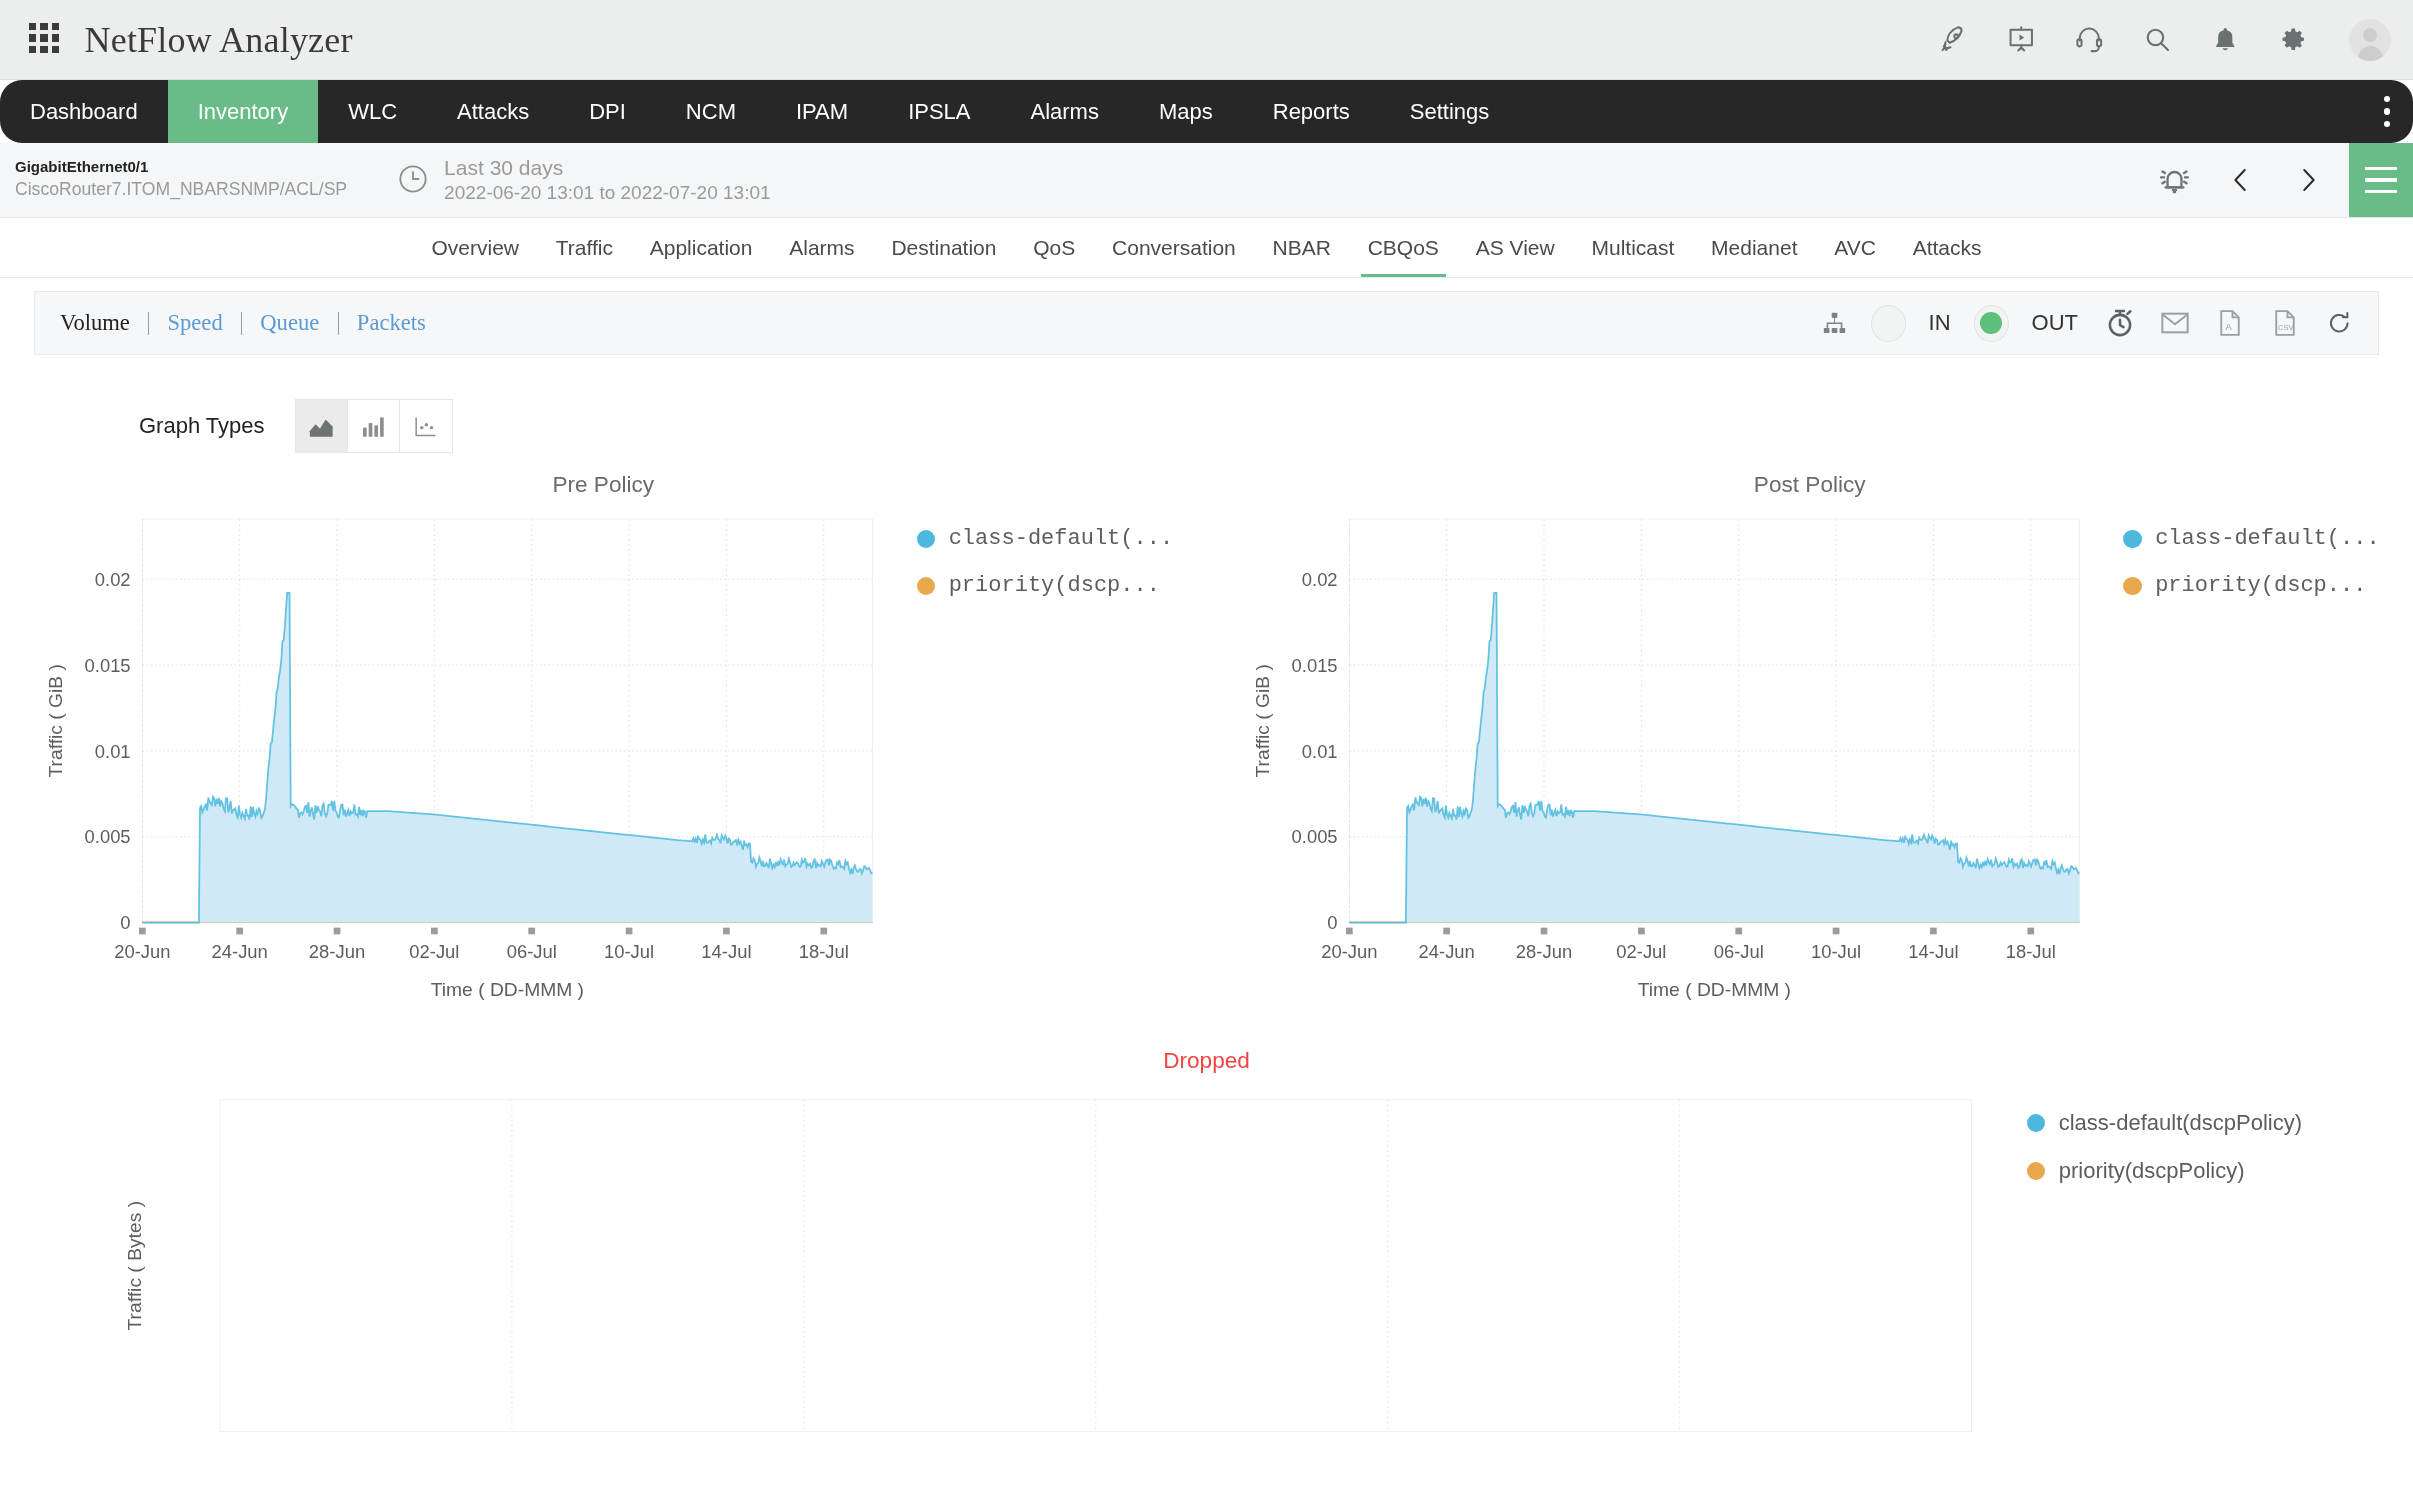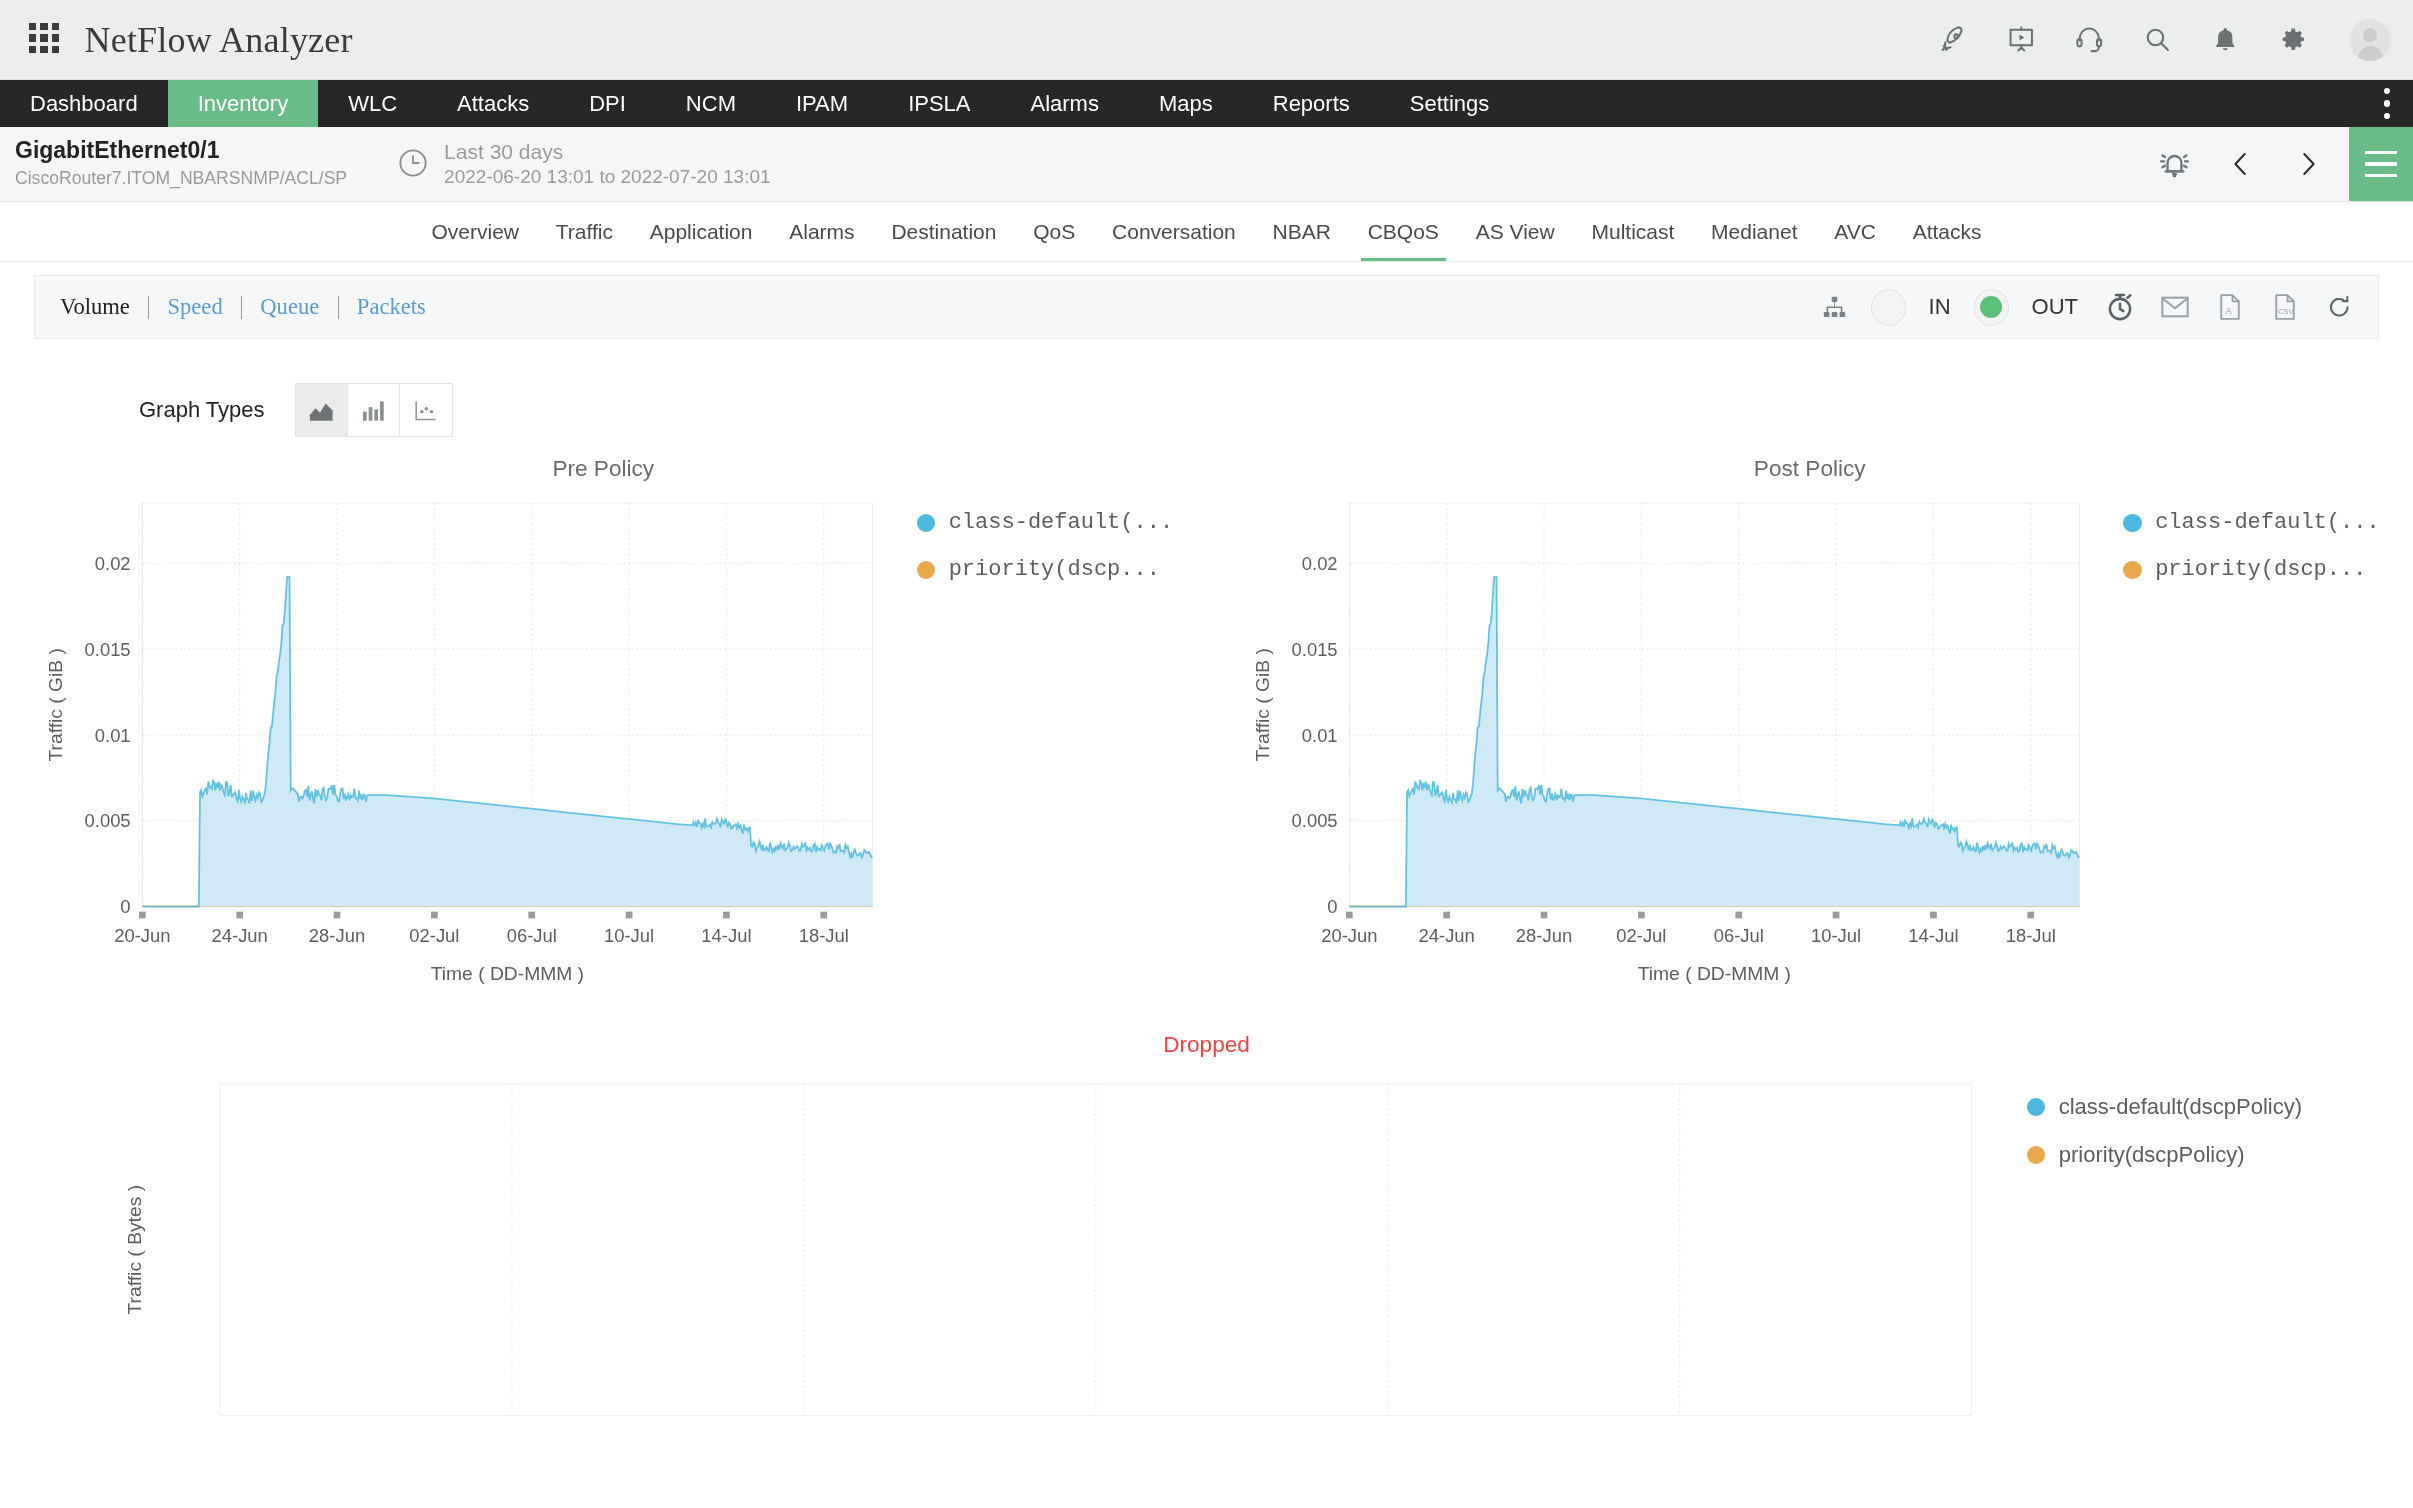--- a/index.html
+++ b/index.html
@@ -45,25 +45,26 @@
     background: #e2e2e2;
     display: flex; align-items: flex-end; justify-content: center;
     overflow: hidden; cursor: pointer; margin-left: 5px;
   }
   .avatar .head { width: 14.2px; height: 14.2px; border-radius: 50%; background: #cdcdcd; position: absolute; margin-bottom: 18.4px; }
   .avatar .body { width: 25px; height: 14.2px; border-radius: 12.6px 12.6px 0 0; background: #cdcdcd; }
   .avatar-inner { position: relative; display: flex; align-items: flex-end; justify-content: center; width: 100%; height: 100%; }
 
   
   .mainnav {
-    height: 47px;
+    height: 63px;
     background: #272727;
     display: flex;
     align-items: stretch;
     position: relative;
+    border-radius: 22px;
   }
   .mainnav .navitem {
     display: flex; align-items: center; justify-content: center;
     padding: 0 30px;
     color: #ffffff;
     font-size: 22px;
     cursor: pointer;
     white-space: nowrap;
   }
   .mainnav .navitem.active { background: #69bb87; }
@@ -77,21 +78,21 @@
 
   
   .devicebar {
     height: 75px;
     background: #f5f6f7;
     display: flex; align-items: center;
     padding-left: 15px;
     border-bottom: 0.8px solid #e4e6e7;
     position: relative;
   }
-  .device-name { font-size: 23px; font-weight: bold; color: #222; line-height: 1.2; }
+  .device-name { font-size: 15px; font-weight: bold; color: #222; line-height: 1.2; }
   .device-sub { font-size: 17.6px; color: #9a9a9a; line-height: 1.35; margin-top: 1.7px; }
   .clock-icon { margin: 0 15px 0 50px; }
   .range-title { font-size: 21px; color: #9a9a9a; line-height: 1.25; }
   .range-sub { font-size: 19px; color: #9a9a9a; line-height: 1.3; }
   .devicebar-right {
     position: absolute; right: 0; top: 0; bottom: 0;
     display: flex; align-items: center;
   }
   .db-icon { width: 52px; height: 52px; display: flex; align-items: center; justify-content: center; cursor: pointer; margin-right: 15px; }
   .hamburger {

